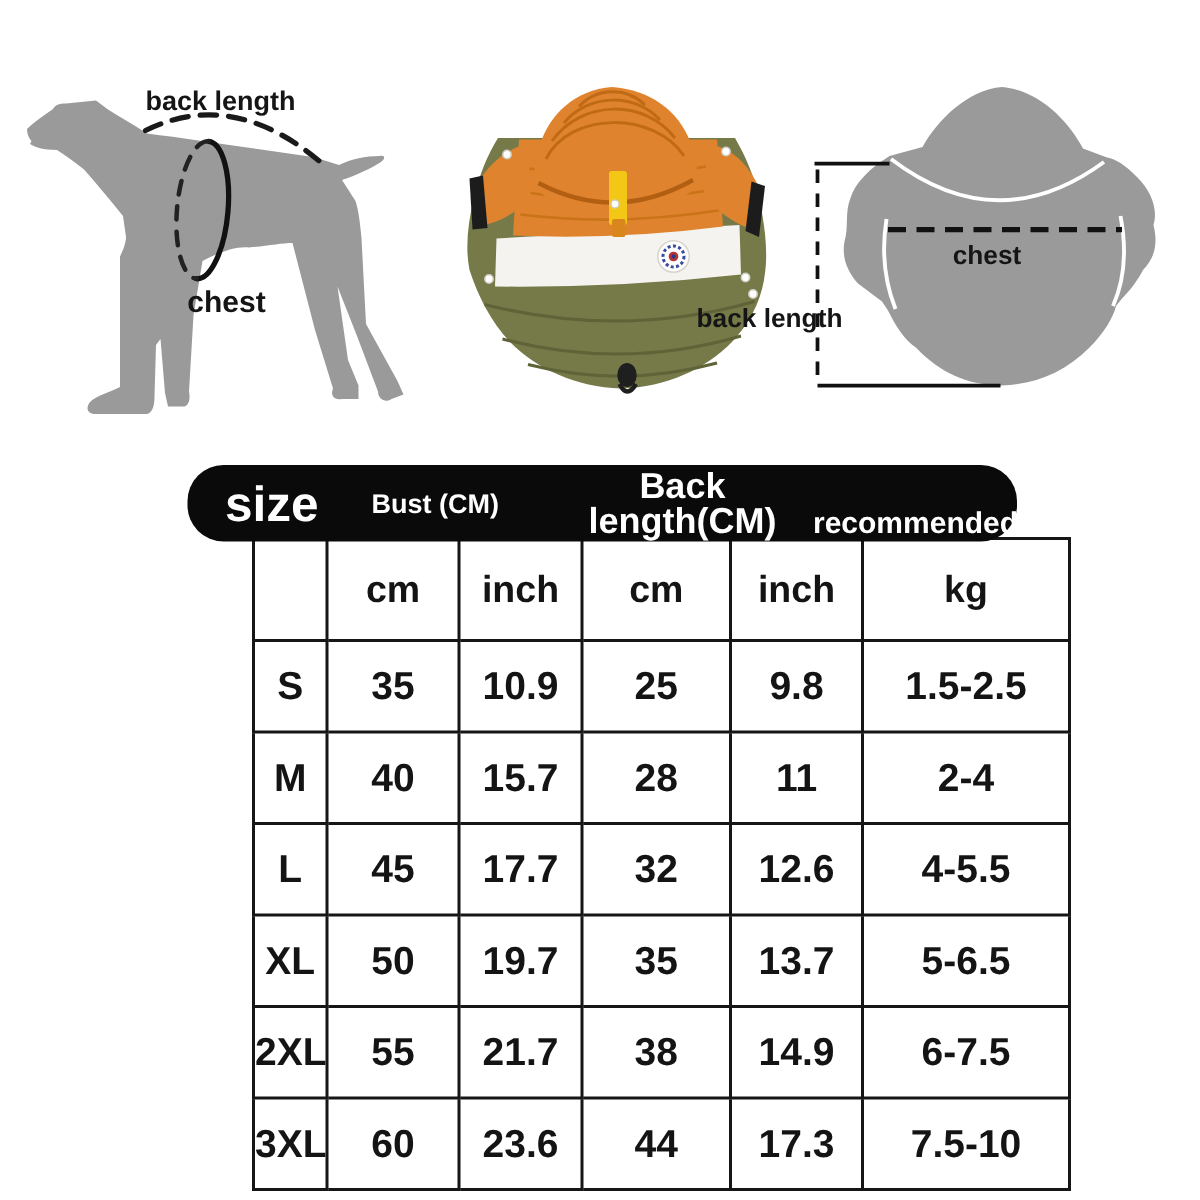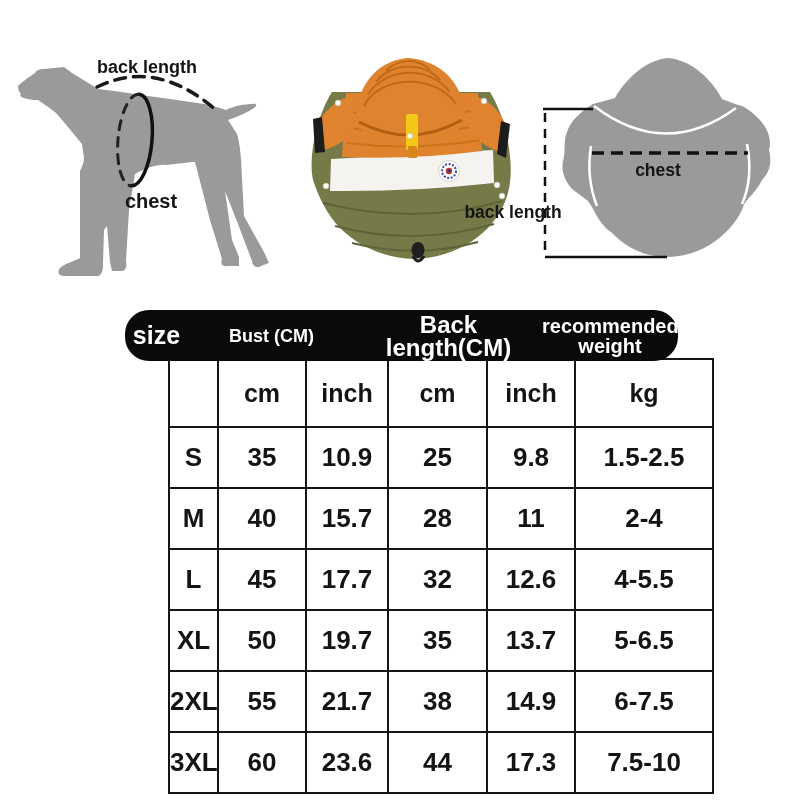--- a/index.html
+++ b/index.html
@@ -10,26 +10,26 @@
   .figures{position:absolute;left:0;top:0;width:800px;height:300px;}
   svg text{font-family:"Liberation Sans",sans-serif;font-weight:bold;fill:#151515;}
 
   
   .pill{
     position:absolute;left:125px;top:310px;width:553px;height:51px;
     background:#0a0a0a;border-radius:24px;z-index:2;
     display:flex;align-items:center;color:#ffffff;font-weight:bold;
   }
   .ph{text-align:center;line-height:1;}
-  .ph-size{width:63px;font-size:25px;}
+  .ph-size{width:63px;font-size:33px;padding-left:25px;}
   .ph-bust{width:167px;font-size:18px;}
   .ph-back{width:187px;font-size:24px;}
   .ph-back div{line-height:23px;}
   .ph-weight{width:136px;font-size:20px;}
-  .ph-weight div{line-height:20px;}
+  .ph-weight div{line-height:20px;margin-top:27px;}
 
   
   table.size-table{
     position:absolute;left:135px;top:358px;width:544px;height:420px;
     border-collapse:collapse;z-index:1;table-layout:fixed;margin-left:33px;
   }
   table.size-table td{
     border:2px solid #161616;text-align:center;vertical-align:middle;
     font-weight:bold;font-size:26px;color:#141414;padding:0;
   }
@@ -152,21 +152,20 @@
 
   <div class="pill">
     <div class="ph ph-size">size</div>
     <div class="ph ph-bust">Bust (CM)</div>
     <div class="ph ph-back">
       <div>Back</div>
       <div>length(CM)</div>
     </div>
     <div class="ph ph-weight">
       <div>recommended</div>
-      <div>weight</div>
     </div>
   </div>
 
   <table class="size-table">
     <colgroup>
       <col style="width:49px">
         <col style="width:88px">
         <col style="width:82px">
       <col style="width:99px">
         <col style="width:88px">

